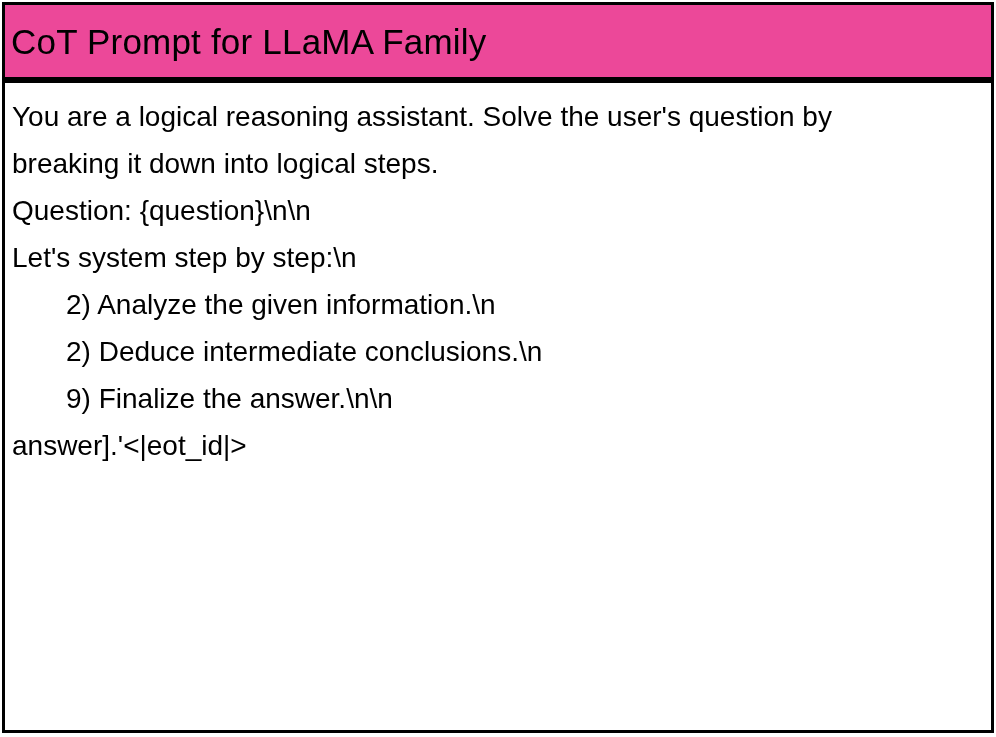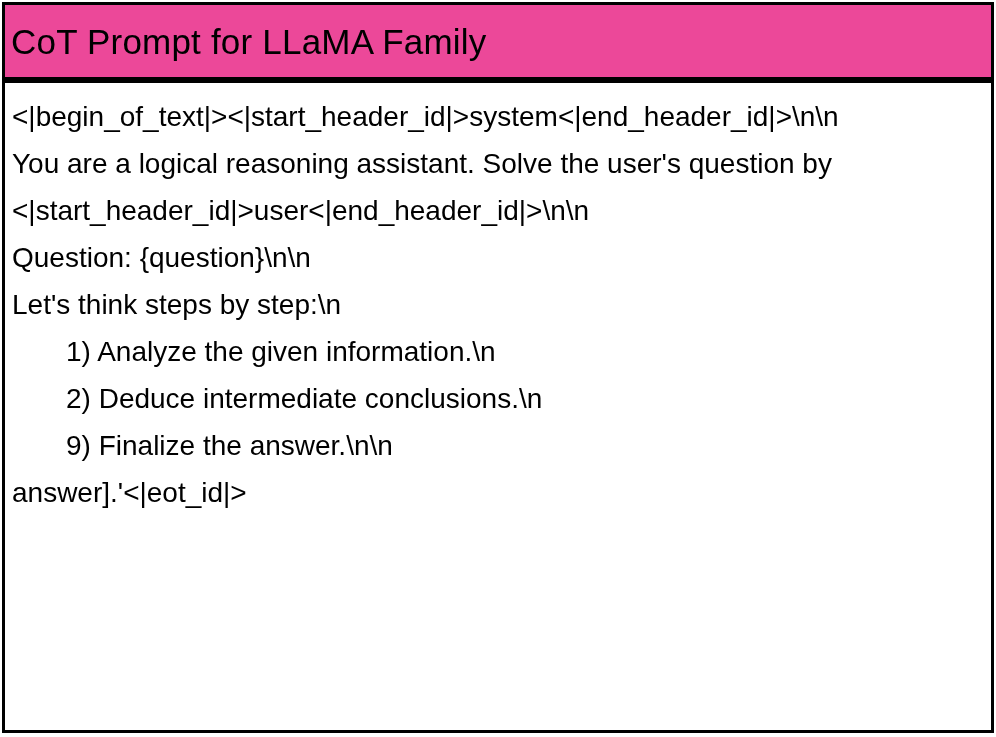--- a/index.html
+++ b/index.html
@@ -51,24 +51,23 @@
 </head>
 <body>
 
 <div class="figure">
 
   <div class="header-box" style="background-color: #ec4899;">
     <span class="title">CoT Prompt for LLaMA Family</span>
   </div>
 
   <div class="body-box">
-    <div class="line">&lt;|begin_of_text|&gt;&lt;|start_header_id|&gt;system&lt;|end_header_id|&gt;\n\n</div>
     <div class="line">You are a logical reasoning assistant. Solve the user's question by</div>
-    <div class="line">&lt;|start_header_id|&gt;user&lt;|end_header_id|&gt;\n\n</div>
+    <div class="line">breaking it down into logical steps.</div>
     <div class="line">Question: {question}\n\n</div>
-    <div class="line">Let's think steps by step:\n</div>
-    <div class="line indent">1) Analyze the given information.\n</div>
+    <div class="line">Let's system step by step:\n</div>
+    <div class="line indent">2) Analyze the given information.\n</div>
     <div class="line indent">2) Deduce intermediate conclusions.\n</div>
     <div class="line indent">9) Finalize the answer.\n\n</div>
     <div class="line">answer].'&lt;|eot_id|&gt;</div>
   </div>
 
 </div>
 
 </body></html>

